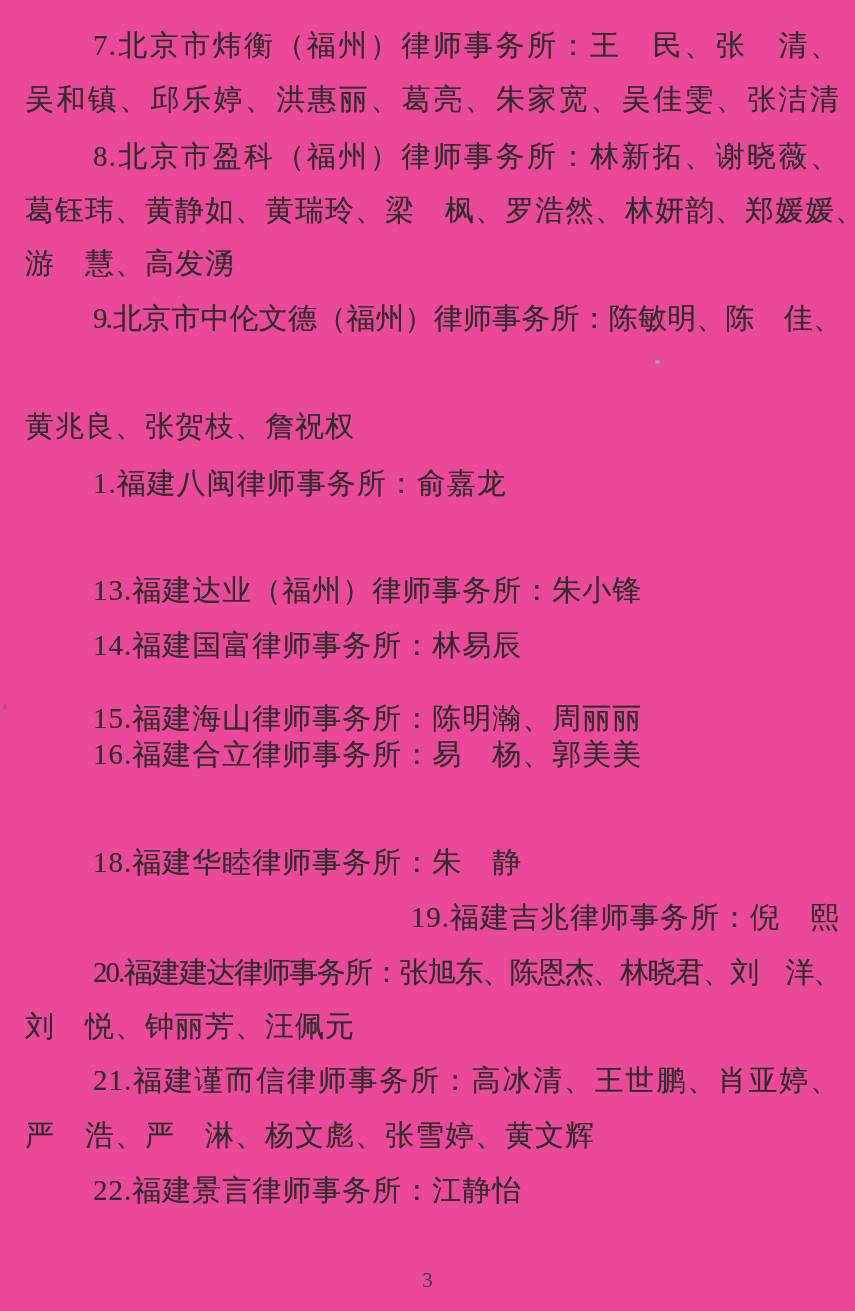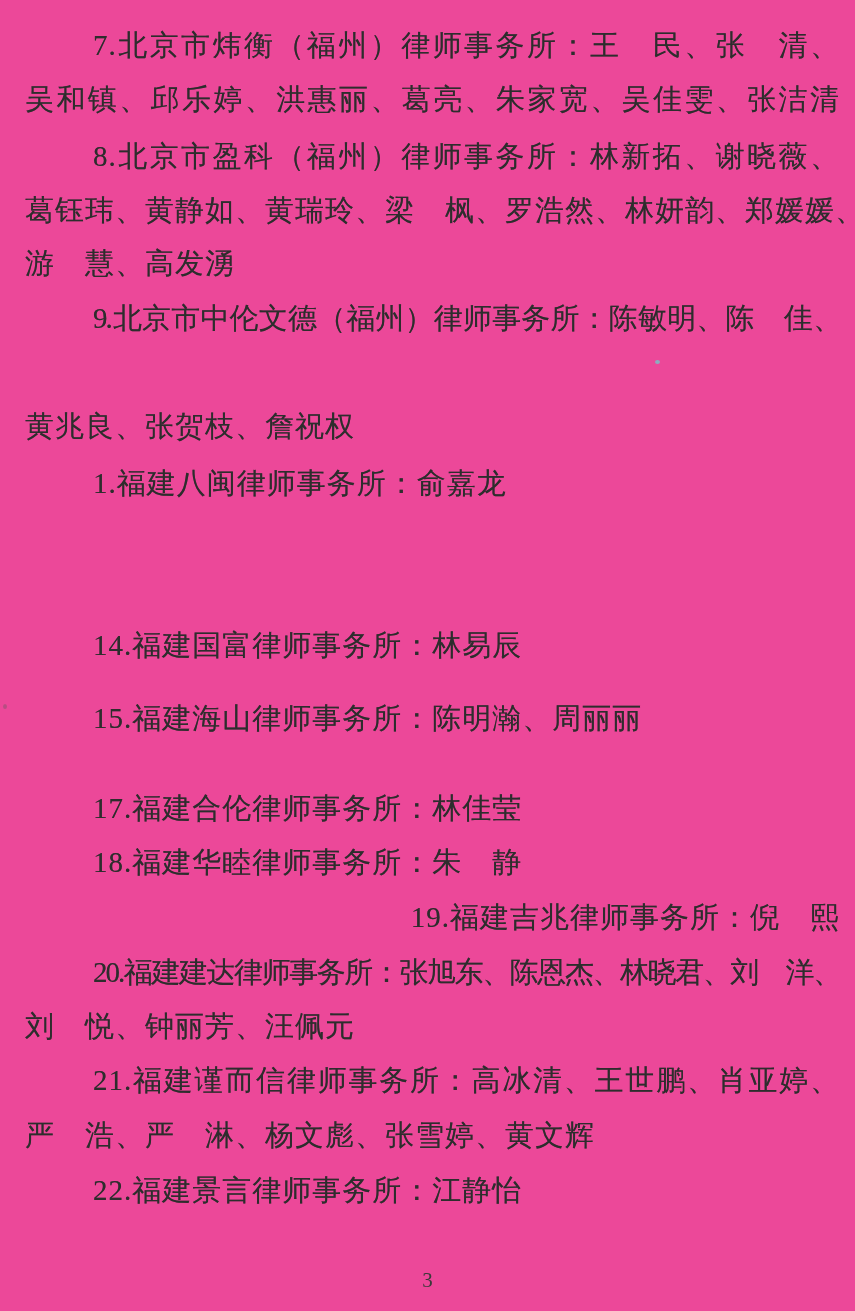--- a/index.html
+++ b/index.html
@@ -74,23 +74,24 @@
 <div class="page">
   <div id="lines">
       <div class="doc-line item justify" style="top: 23px;">7.北京市炜衡（福州）律师事务所：王　民、张　清、</div>
       <div class="doc-line justify" style="top: 77px;">吴和镇、邱乐婷、洪惠丽、葛亮、朱家宽、吴佳雯、张洁清</div>
       <div class="doc-line item justify" style="top: 134px;">8.北京市盈科（福州）律师事务所：林新拓、谢晓薇、</div>
       <div class="doc-line" style="top: 241px;">游　慧、高发湧</div>
       <div class="doc-line justify" style="top: 188px;">葛钰玮、黄静如、黄瑞玲、梁　枫、罗浩然、林妍韵、郑媛媛、</div>
       <div class="doc-line item justify compact" style="top: 296px;">9.北京市中伦文德（福州）律师事务所：陈敏明、陈　佳、</div>
       <div class="doc-line" style="top: 360px; margin-top: 44px;">黄兆良、张贺枝、詹祝权</div>
       <div class="doc-line item" style="top: 461px;">1.福建八闽律师事务所：俞嘉龙</div>
+      <div class="doc-line item" style="top: 568px;">13.福建达业（福州）律师事务所：朱小锋</div>
       <div class="doc-line item" style="top: 623px;">14.福建国富律师事务所：林易辰</div>
       <div class="doc-line item" style="top: 678px; margin-top: 18px;">15.福建海山律师事务所：陈明瀚、周丽丽</div>
-      <div class="doc-line item" style="top: 786px;">17.福建合伦律师事务所：林佳莹</div>
+      <div class="doc-line item" style="top: 732px;">16.福建合立律师事务所：易　杨、郭美美</div>
       <div class="doc-line item" style="top: 840px;">18.福建华睦律师事务所：朱　静</div>
       <div class="doc-line item" style="top: 895px; text-align: right;">19.福建吉兆律师事务所：倪　熙</div>
       <div class="doc-line item justify compact" style="top: 950px;">20.福建建达律师事务所：张旭东、陈恩杰、林晓君、刘　洋、</div>
       <div class="doc-line" style="top: 1004px;">刘　悦、钟丽芳、汪佩元</div>
       <div class="doc-line item justify" style="top: 1058px;">21.福建谨而信律师事务所：高冰清、王世鹏、肖亚婷、</div>
       <div class="doc-line" style="top: 1113px;">严　浩、严　淋、杨文彪、张雪婷、黄文辉</div>
       <div class="doc-line item" style="top: 1168px;">22.福建景言律师事务所：江静怡</div>
     </div>
   <div class="page-number">3</div>
   <div class="speck speck-cyan"></div>

